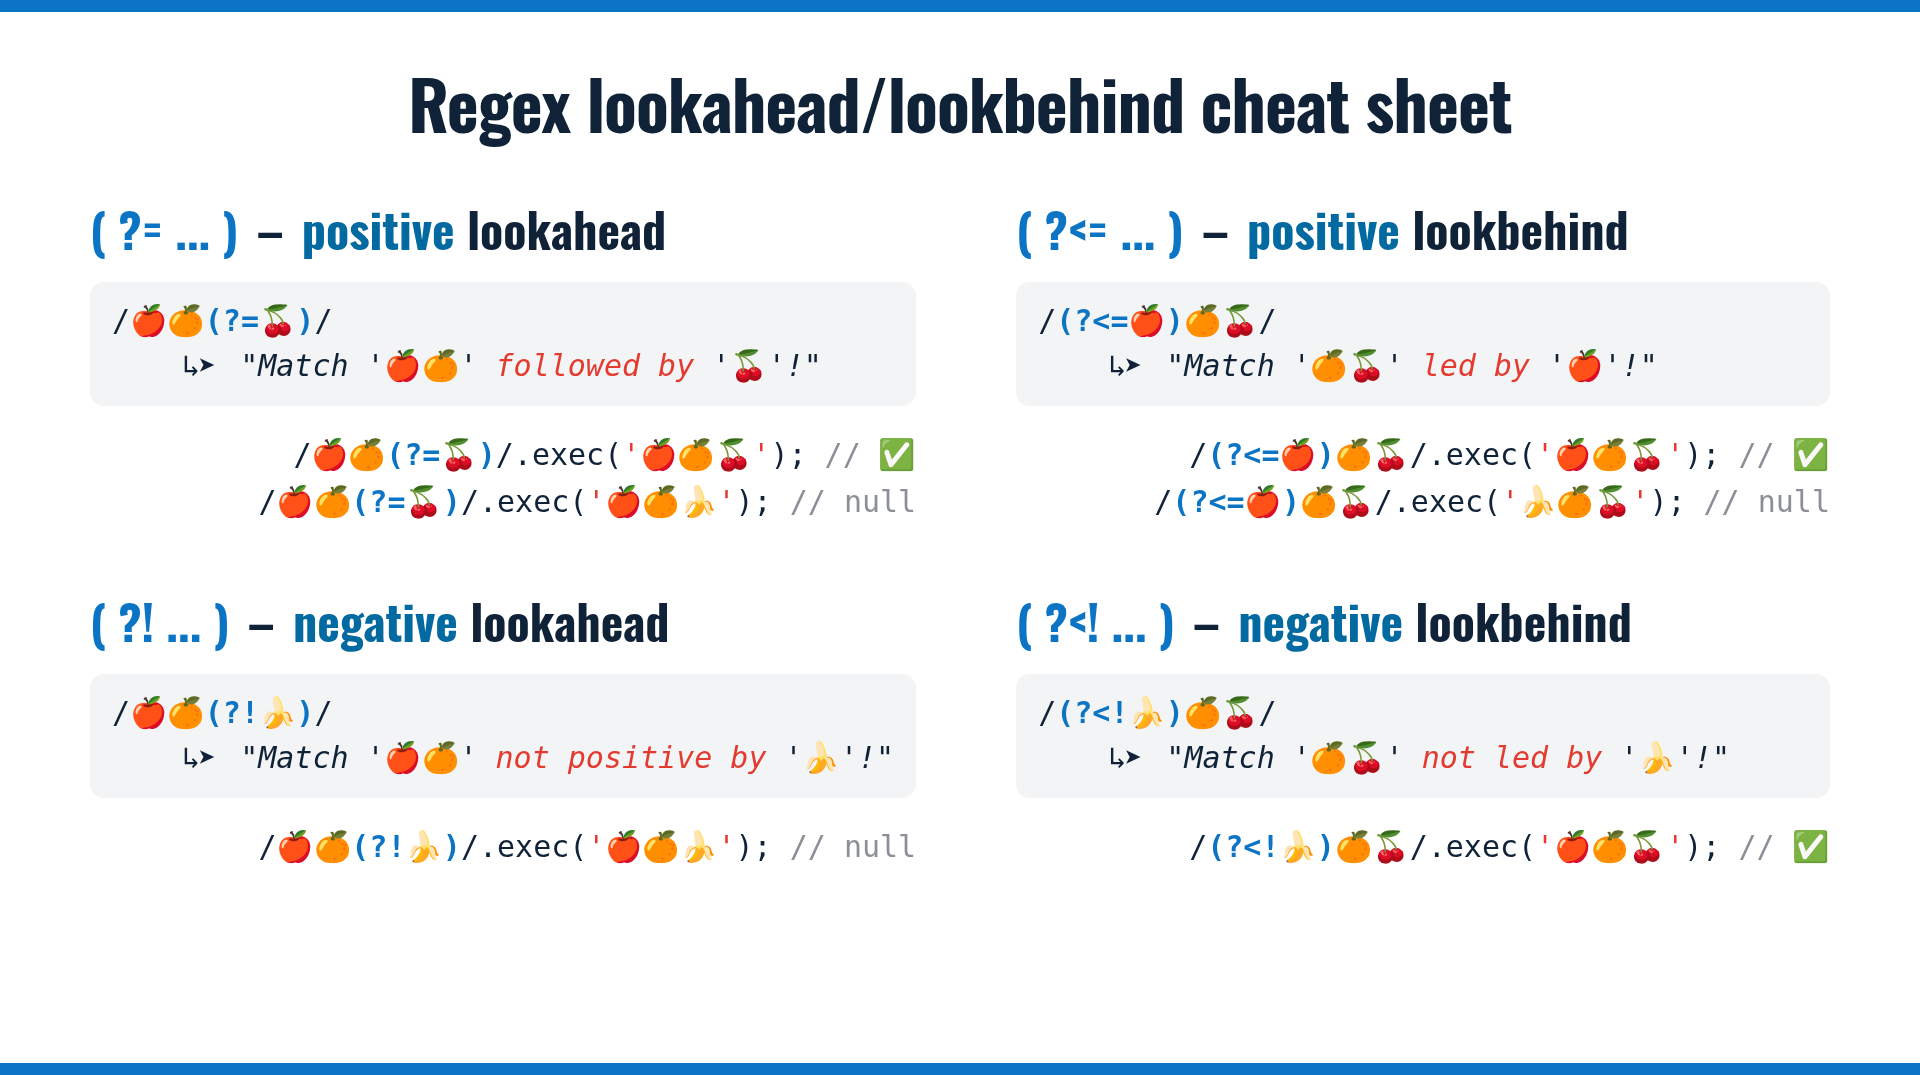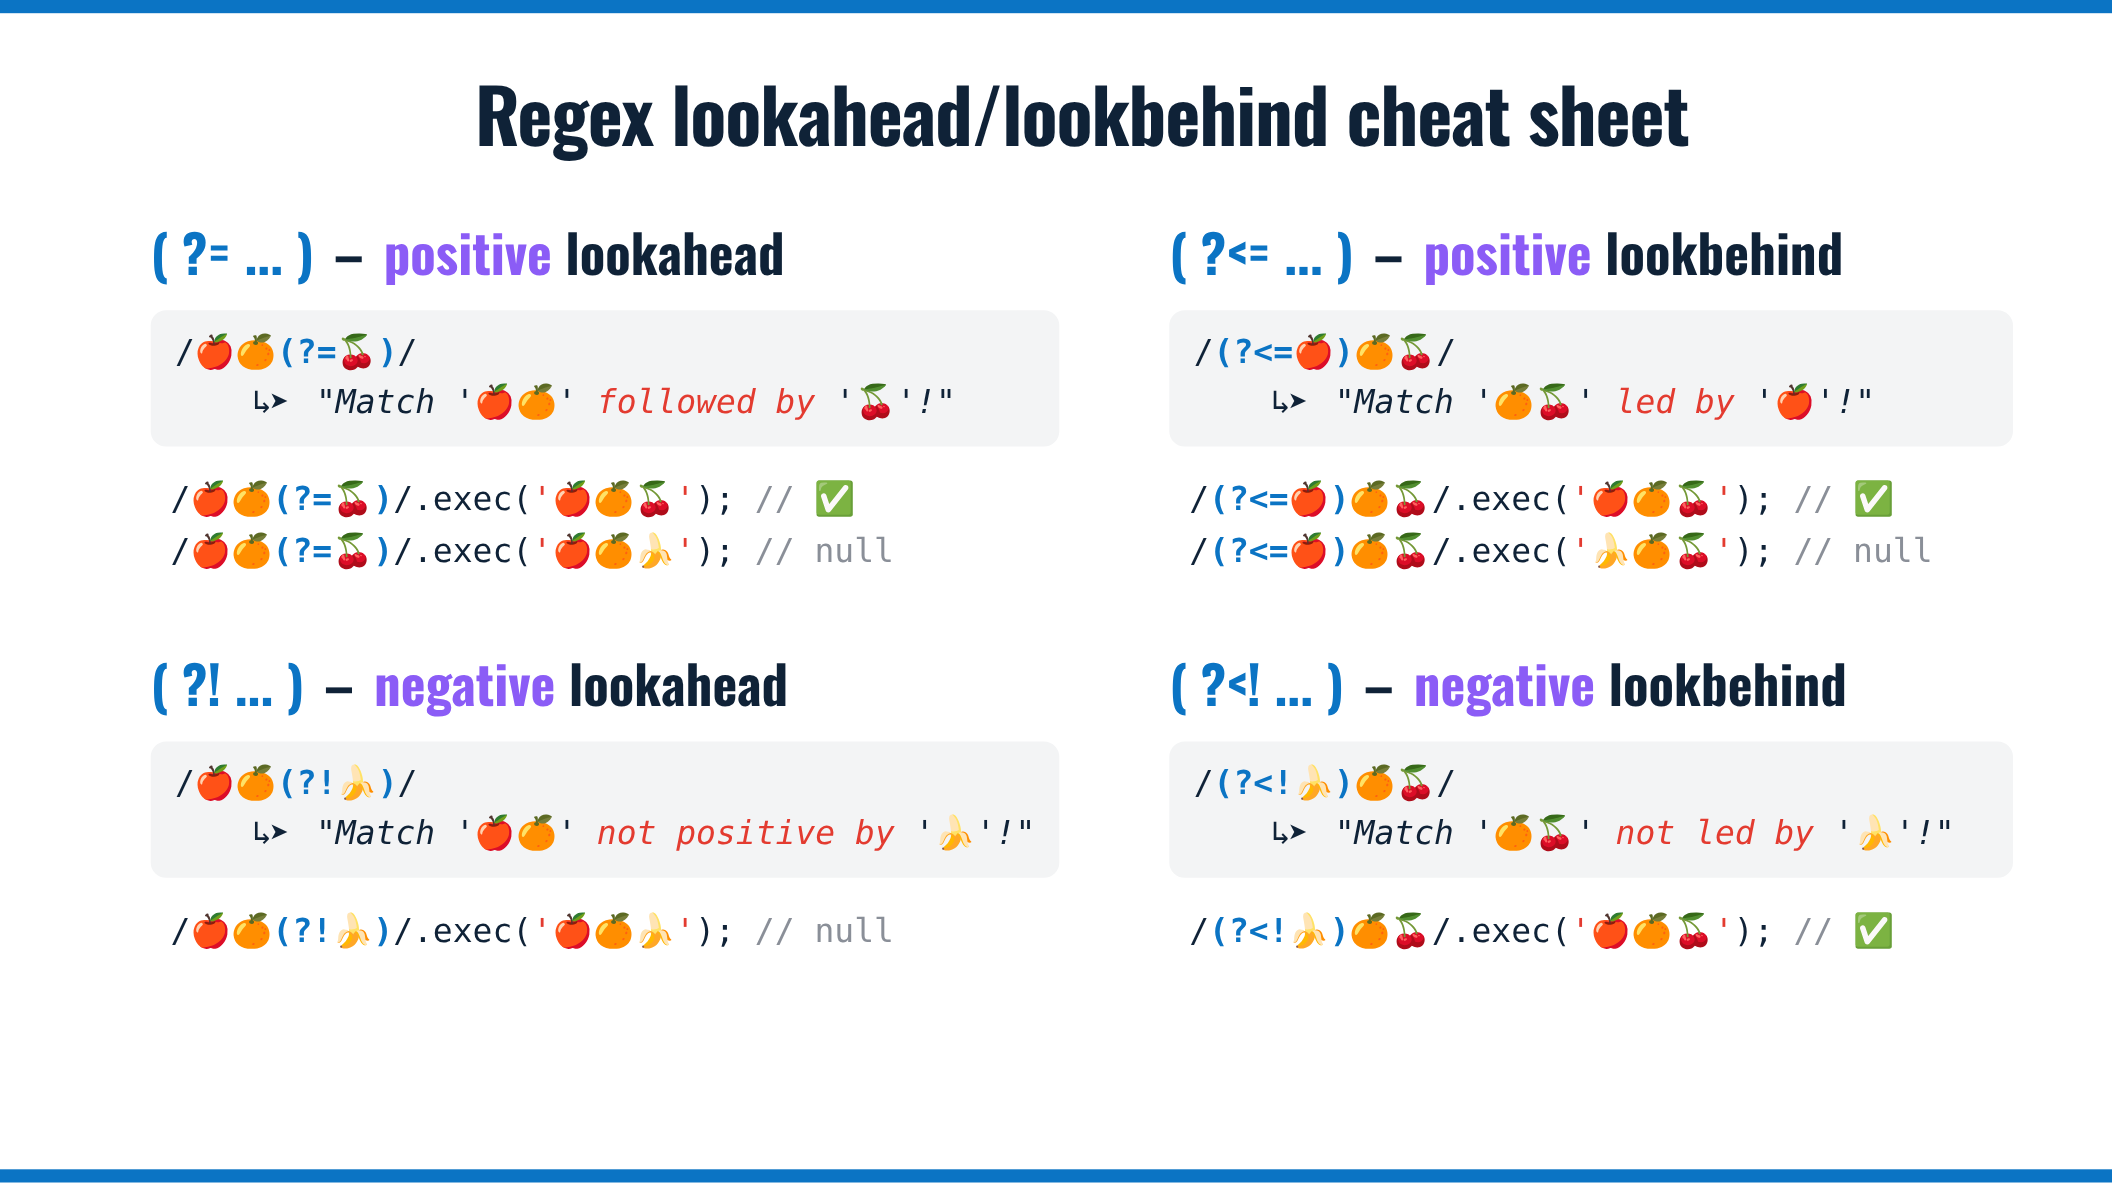--- a/index.html
+++ b/index.html
@@ -11,21 +11,20 @@
     height: 1075px;
     position: relative;
   }
   .bar { position: absolute; left: 0; right: 0; height: 12px; background: #0b74c4; }
   .bar.top { top: 0; }
   .bar.bottom { bottom: 0; }
   .page {
     position: absolute;
     top: 12px; bottom: 12px; left: 0; right: 0;
     padding: 40px 70px 30px 70px;
-    margin-left: 47px;
   }
   h1.title {
     text-align: center;
     font-family: "Arial Narrow", "Helvetica Neue Condensed", "Oswald", sans-serif;
     font-stretch: condensed;
     font-weight: 800;
     font-size: 68px;
     color: #0f2237;
     letter-spacing: -1px;
     margin-bottom: 40px;
@@ -43,21 +42,21 @@
     font-family: "Arial Narrow", "Helvetica Neue Condensed", "Oswald", sans-serif;
     font-stretch: condensed;
     font-weight: 800;
     font-size: 48px;
     color: #0f2237;
     margin-bottom: 18px;
     white-space: nowrap;
   }
   .qhead .blue { color: #0b74c4; }
   .qhead .dash { color: #0f2237; margin: 0 6px; }
-  .qhead .red { color: #8b5cf6; }
+  .qhead .red { color: #0369a1; }
   .codebox {
     background: #f3f4f5;
     border-radius: 14px;
     padding: 16px 22px 18px 22px;
     font-family: "SFMono-Regular", ui-monospace, Menlo, Consolas, monospace;
     font-size: 30px;
     line-height: 1.5;
     color: #0f2237;
     margin-bottom: 26px;
   }
@@ -66,20 +65,21 @@
   .line2 .arrow { font-style: normal; margin-right: 8px; letter-spacing: -2px; }
   .blue2 { color: #0b74c4; font-weight: 700; }
   .red2 { color: #e33b30; font-style: italic; text-align: center; }
   .example {
     font-family: "SFMono-Regular", ui-monospace, Menlo, Consolas, monospace;
     font-size: 30px;
     line-height: 1.55;
     color: #0f2237;
     white-space: nowrap;
     padding-left: 18px;
+    text-align: right;
   }
   .example .grey { color: #8a8f98; }
   .example .string { color: #e33b30; }
   .e { font-style: normal; }
 </style>
 </head>
 <body>
 
 <div class="bar top"></div>
 <div class="bar bottom"></div>

